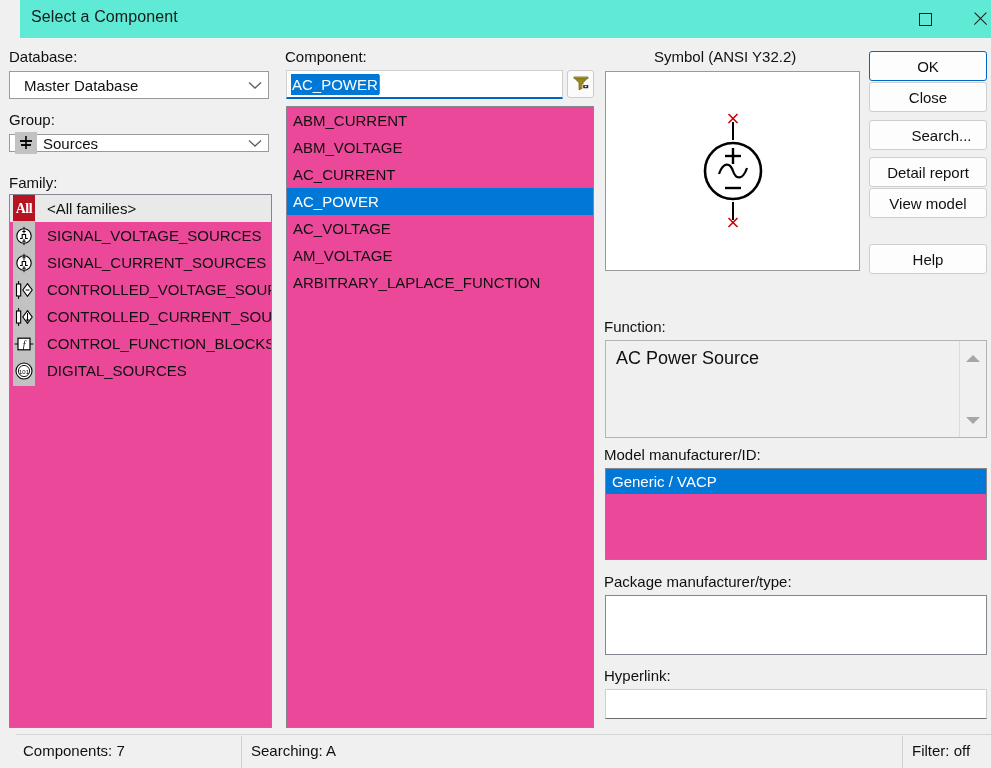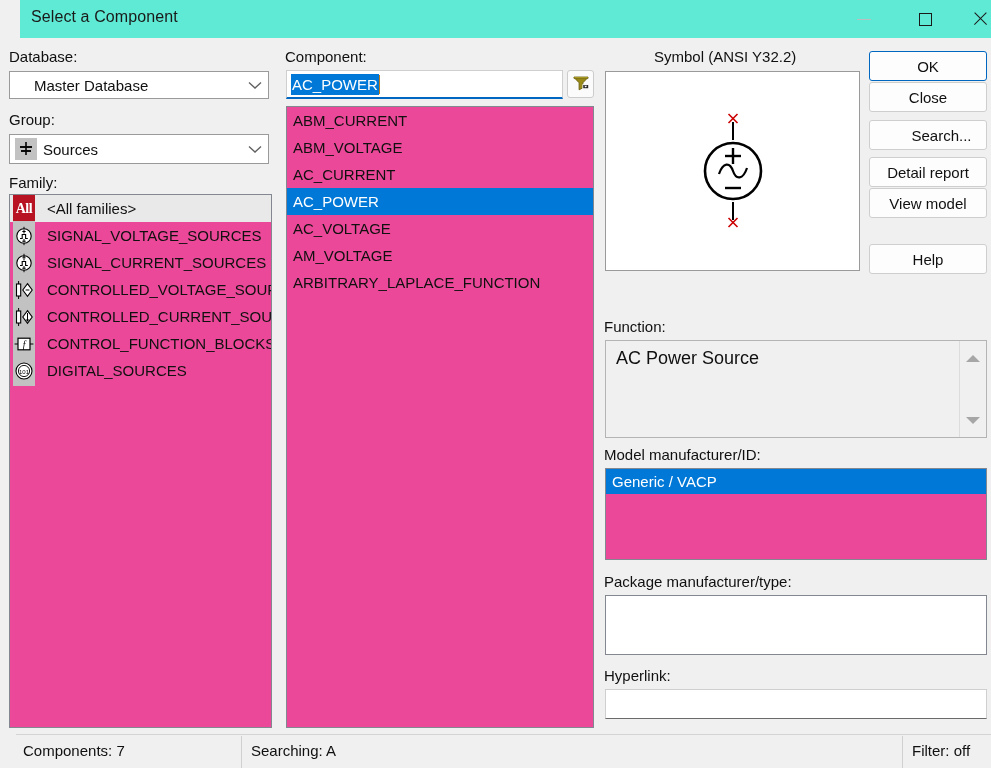--- a/index.html
+++ b/index.html
@@ -52,21 +52,21 @@
     font-size: 15px; color: #101010; white-space: nowrap;
   }
   .combo {
     position: absolute;
     background: #ffffff;
     border: 1px solid #9a9a9a;
     box-sizing: border-box;
     display: flex; align-items: center;
   }
   .combo .combo-text {
-    flex: 1; padding-left: 24px; font-size: 15px; color: #101010;
+    flex: 1; padding-left: 14px; font-size: 15px; color: #101010;
     overflow: hidden; white-space: nowrap;
   }
   .chev {
     width: 26px; height: 100%;
     display: flex; align-items: center; justify-content: center;
   }
   .chev svg { display: block; }
 
   .listbox {
     position: absolute;
@@ -81,21 +81,21 @@
     font-size: 15px; color: #101010;
     white-space: nowrap; overflow: hidden;
     box-sizing: border-box;
   }
   .row.sel { background: #0078d7; color: #ffffff; }
 
   
   #database-label { left: 9px; top: 48px; }
   #database-combo { left: 9px; top: 71px; width: 260px; height: 28px; }
   #group-label { left: 9px; top: 111px; }
-  #group-combo { left: 9px; top: 134px; width: 260px; height: 30px; justify-content: space-between; }
+  #group-combo { left: 9px; top: 134px; width: 260px; height: 18px; justify-content: space-between; }
   .group-icon {
     width: 22px; height: 22px; margin-left: 5px; background: #c2c2c2;
     display: flex; align-items: center; justify-content: center;
   }
   #family-label { left: 9px; top: 174px; }
   #family-listbox {
     left: 9px; top: 194px; width: 263px; height: 534px;
   }
   .fam-row {
     display: flex; align-items: center; height: 27px;

